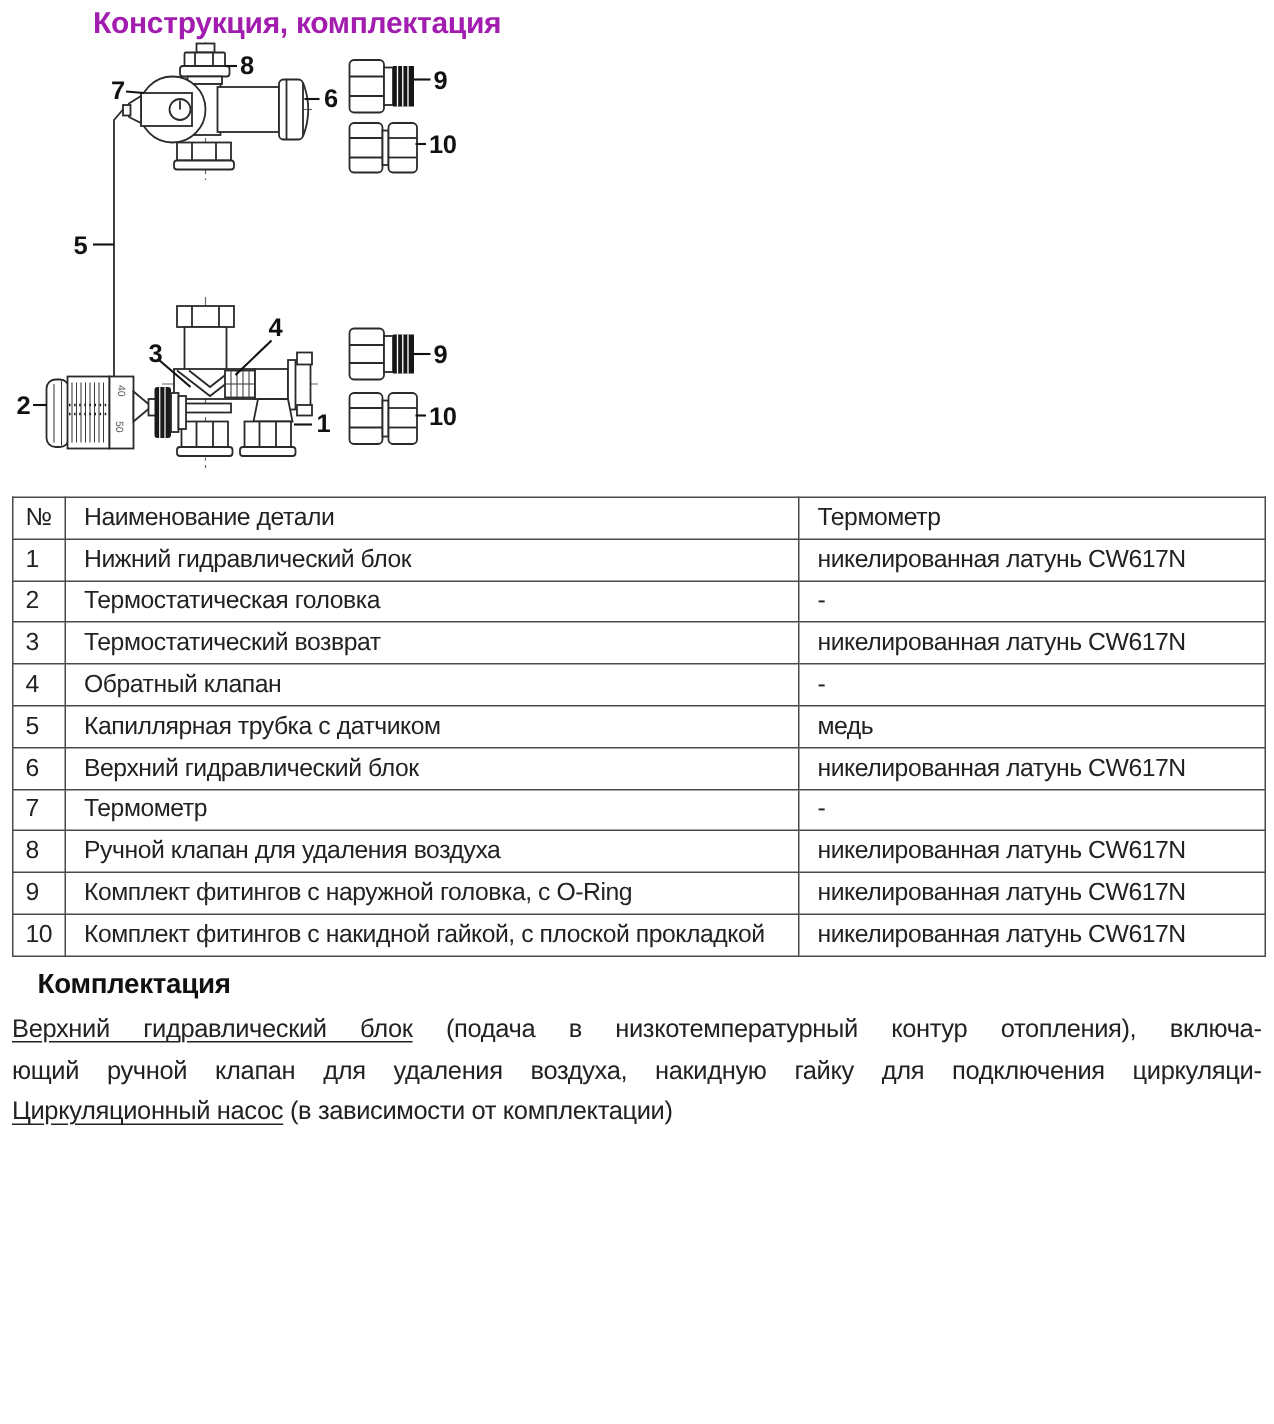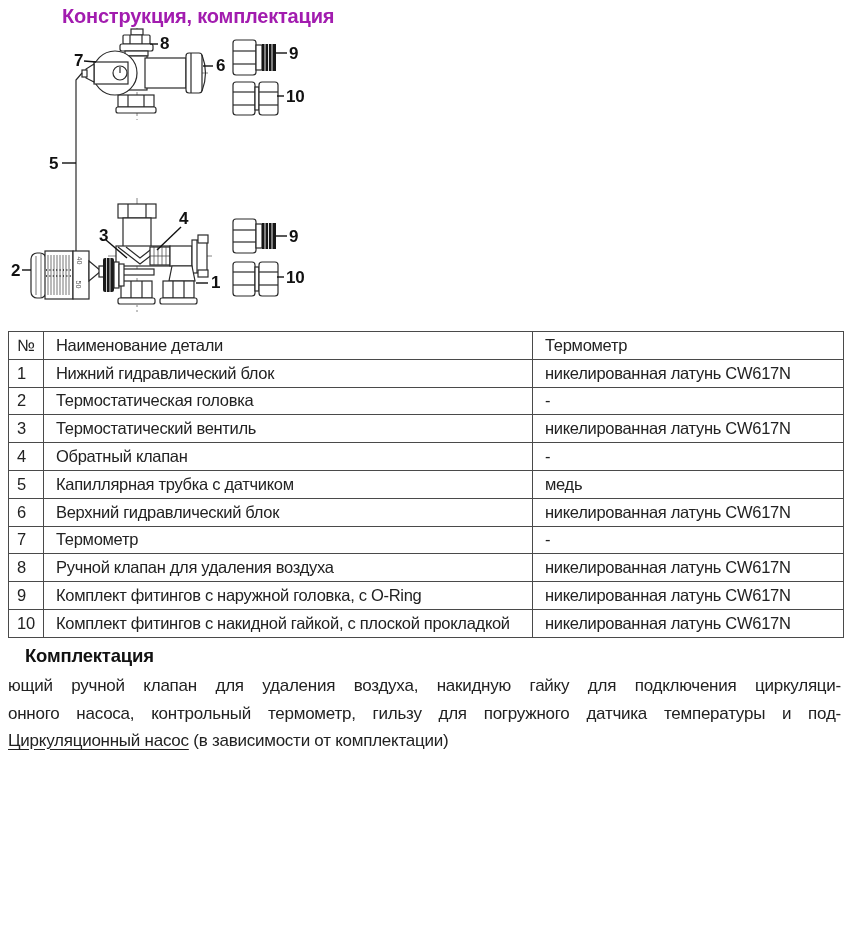--- a/index.html
+++ b/index.html
@@ -243,21 +243,21 @@
           <td>Нижний гидравлический блок</td>
           <td>никелированная латунь CW617N</td>
         </tr>
         <tr>
           <td>2</td>
           <td>Термостатическая головка</td>
           <td>-</td>
         </tr>
         <tr>
           <td>3</td>
-          <td>Термостатический вентиль</td>
+          <td>Термостатический возврат</td>
           <td>никелированная латунь CW617N</td>
         </tr>
         <tr>
           <td>4</td>
           <td>Обратный клапан</td>
           <td>-</td>
         </tr>
         <tr>
           <td>5</td>
           <td>Капиллярная трубка с датчиком</td>
@@ -288,22 +288,22 @@
           <td>Комплект фитингов с накидной гайкой, с плоской прокладкой</td>
           <td>никелированная латунь CW617N</td>
         </tr>
       </tbody>
   </table>
 
   <h2 class="section-heading">Комплектация</h2>
 
   <div class="paras">
       <div class="para">
+        <div class="pline just"><span class="lead">Верхний гидравлический блок</span> (подача в низкотемпературный контур отопления), включа-</div>
         <div class="pline just">ющий ручной клапан для удаления воздуха, накидную гайку для подключения циркуляци-</div>
-        <div class="pline just">онного насоса, контрольный термометр, гильзу для погружного датчика температуры и под-</div>
       </div>
       <div class="para">
       </div>
       <div class="para">
         <div class="pline"><span class="lead">Циркуляционный насос</span> (в зависимости от комплектации)</div>
       </div>
     </div>
 
 </main>
 

